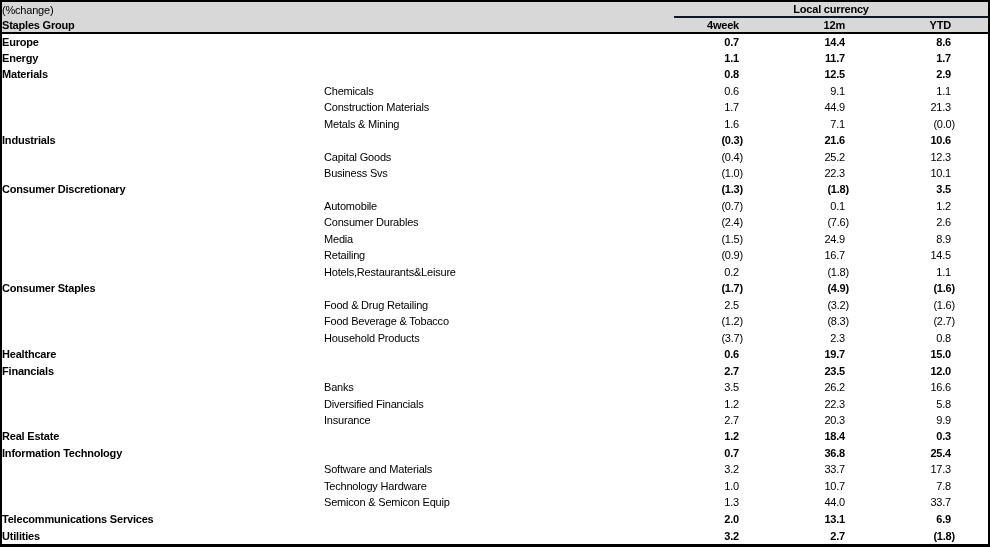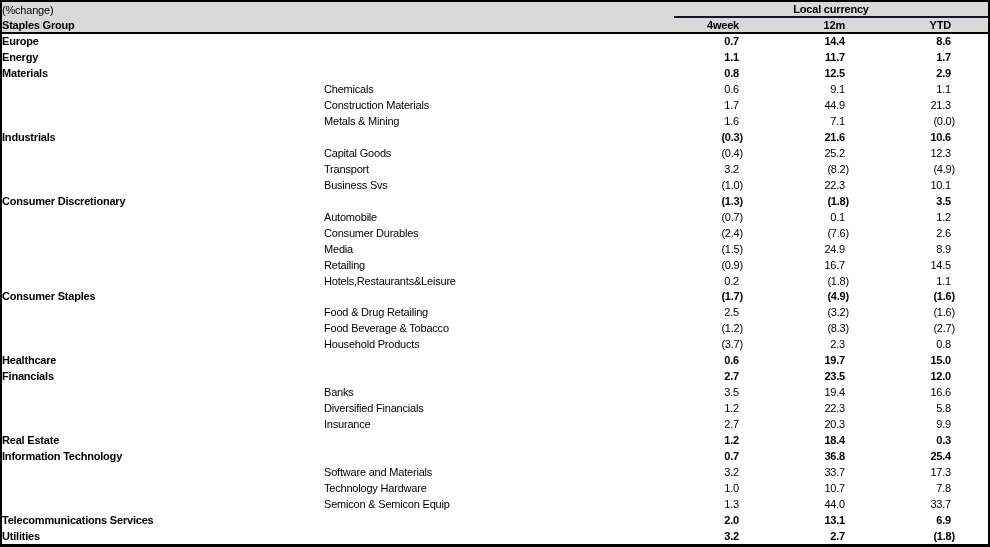--- a/index.html
+++ b/index.html
@@ -152,28 +152,20 @@
         <tr class="sub">
           <td class="name-sector"></td>
           <td class="name-sub">Capital Goods</td>
           <td class="num"><span>(0.4)</span></td>
           <td class="num"><span>25.2</span><span class="hang"></span></td>
           <td class="num"><span>12.3</span><span class="hang"></span></td>
           <td></td>
         </tr>
         <tr class="sub">
           <td class="name-sector"></td>
-          <td class="name-sub">Transport</td>
-          <td class="num"><span>3.2</span><span class="hang"></span></td>
-          <td class="num"><span>(8.2)</span></td>
-          <td class="num"><span>(4.9)</span></td>
-          <td></td>
-        </tr>
-        <tr class="sub">
-          <td class="name-sector"></td>
           <td class="name-sub">Business Svs</td>
           <td class="num"><span>(1.0)</span></td>
           <td class="num"><span>22.3</span><span class="hang"></span></td>
           <td class="num"><span>10.1</span><span class="hang"></span></td>
           <td></td>
         </tr>
         <tr class="sector">
           <td class="name-sector">Consumer Discretionary</td>
           <td class="name-sub"></td>
           <td class="num"><span>(1.3)</span></td>
@@ -266,21 +258,21 @@
           <td class="name-sub"></td>
           <td class="num"><span>2.7</span><span class="hang"></span></td>
           <td class="num"><span>23.5</span><span class="hang"></span></td>
           <td class="num"><span>12.0</span><span class="hang"></span></td>
           <td></td>
         </tr>
         <tr class="sub">
           <td class="name-sector"></td>
           <td class="name-sub">Banks</td>
           <td class="num"><span>3.5</span><span class="hang"></span></td>
-          <td class="num"><span>19.4</span><span class="hang"></span></td>
+          <td class="num"><span>26.2</span><span class="hang"></span></td>
           <td class="num"><span>16.6</span><span class="hang"></span></td>
           <td></td>
         </tr>
         <tr class="sub">
           <td class="name-sector"></td>
           <td class="name-sub">Diversified Financials</td>
           <td class="num"><span>1.2</span><span class="hang"></span></td>
           <td class="num"><span>22.3</span><span class="hang"></span></td>
           <td class="num"><span>5.8</span><span class="hang"></span></td>
           <td></td>

